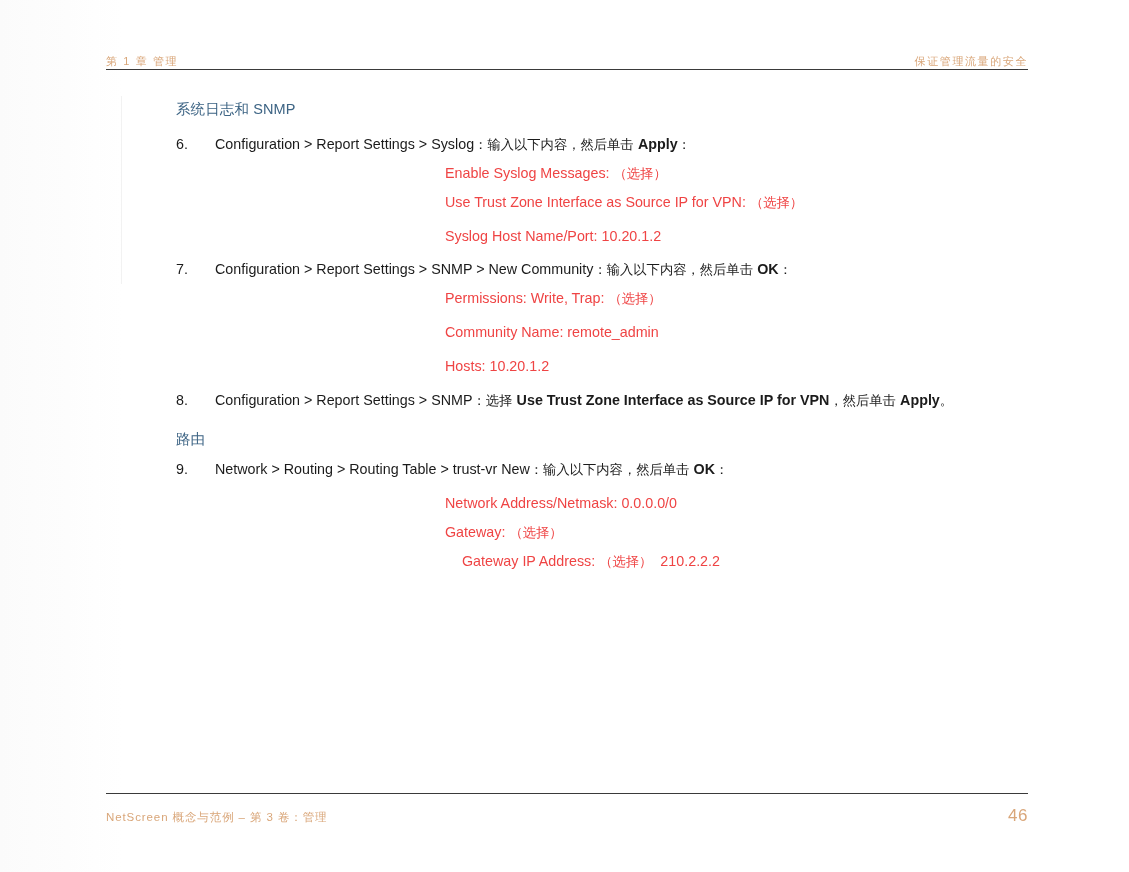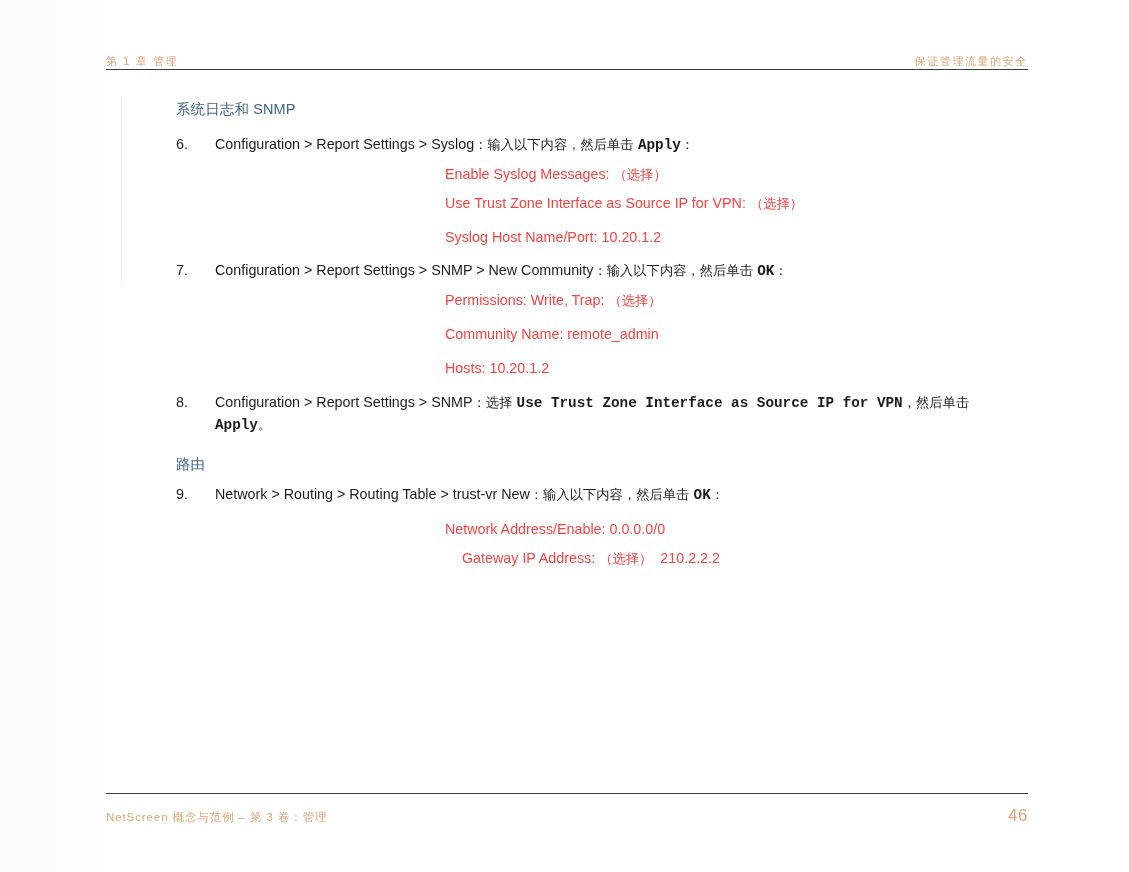--- a/index.html
+++ b/index.html
@@ -135,21 +135,20 @@
     flex: 1 1 auto;
     font-size: 14.3px;
     line-height: 21px;
   }
   .cjk {
     font-family: "DejaVu Sans", "Liberation Sans", sans-serif;
     font-size: 13.3px;
   }
   b, .b {
     font-weight: bold;
-    font-family: Liberation Mono, monospace;
   }
 
   
   .sub {
     margin-left: 269px;
     font-size: 14.3px;
     line-height: 21px;
     color: #ef4444;
     white-space: nowrap;
   }
@@ -222,22 +221,23 @@
       <div class="step-body"><span>Configuration &gt; Report Settings &gt; SNMP</span><span class="cjk">：选择 </span><b>Use Trust Zone Interface as Source IP for VPN</b><span class="cjk">，然后单击 </span><b>Apply</b><span class="cjk">。</span></div>
     </div>
 
     <div class="section-heading heading-route">路由</div>
 
     <div class="step">
       <div class="step-num">9.</div>
       <div class="step-body"><span>Network &gt; Routing &gt; Routing Table &gt; trust-vr New</span><span class="cjk">：输入以下内容，然后单击 </span><b>OK</b><span class="cjk">：</span></div>
     </div>
 
-    <div class="sub gap-xs"><span>Network Address/Enable: </span><span class="cjk"></span><span>0.0.0.0/0</span></div>
-
+    <div class="sub gap-xs"><span>Network Address/Netmask: </span><span class="cjk"></span><span>0.0.0.0/0</span></div>
+
+    <div class="sub gap-sm"><span>Gateway: </span><span class="cjk">（选择）</span><span></span></div>
 
 
     <div class="sub sub-indent gap-sm"><span>Gateway IP Address: </span><span class="cjk">（选择）</span><span>&nbsp;&nbsp;</span><span>210.2.2.2</span></div>
 
   </div>
 
 
   <div class="footer-rule"></div>
   <div class="footer">
     <div class="footer-left">NetScreen 概念与范例 – 第 3 卷：管理</div>

